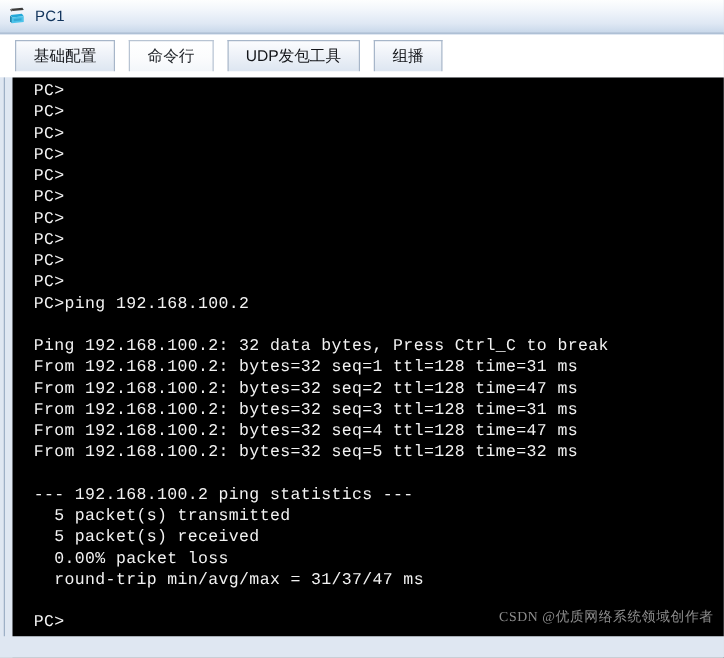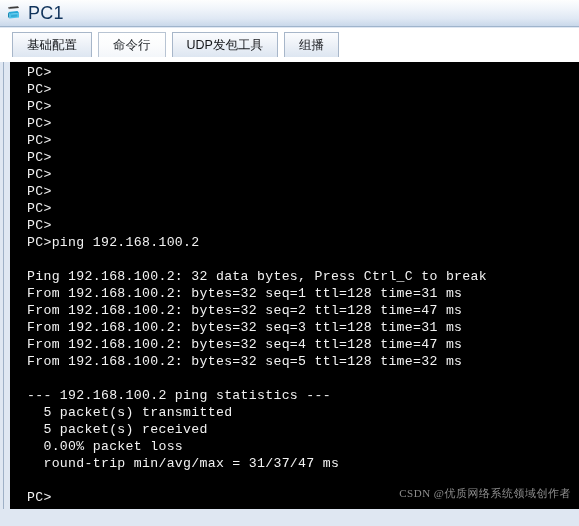--- a/index.html
+++ b/index.html
@@ -40,21 +40,21 @@
     padding-left: 4px;
   }
   .win-icon {
     width: 20px;
     height: 20px;
     position: relative;
     flex: 0 0 auto;
     margin-right: 4px;
   }
   .win-title-text {
-    font-size: 18px;
+    font-size: 12px;
     color: #11345c;
     letter-spacing: 0.2px;
     line-height: 16px;
   }
 
   
   #tab-strip {
     position: absolute;
     left: 0;
     top: 28px;
@@ -66,21 +66,21 @@
   #tab-row {
     position: absolute;
     left: 12px;
     top: 4px;
     display: flex;
     align-items: flex-end;
   }
   .tab {
     height: 25px;
     min-width: 48px;
-    margin-right: 6px;
+    margin-right: 11px;
     padding: 0 14px;
     display: flex;
     align-items: center;
     justify-content: center;
     font-size: 12.5px;
     color: #14161a;
     border: 1px solid #a7b6c9;
     border-bottom: none;
     box-sizing: border-box;
     background: linear-gradient(to bottom, #fbfcfe 0%, #eef2f8 45%, #dde6f1 100%);

